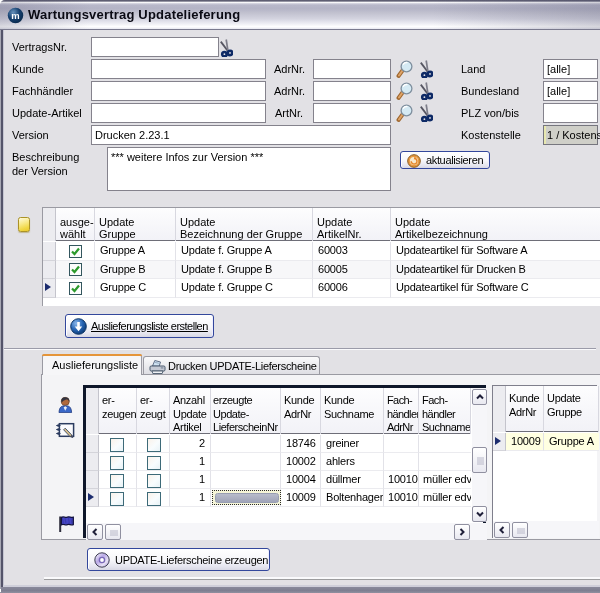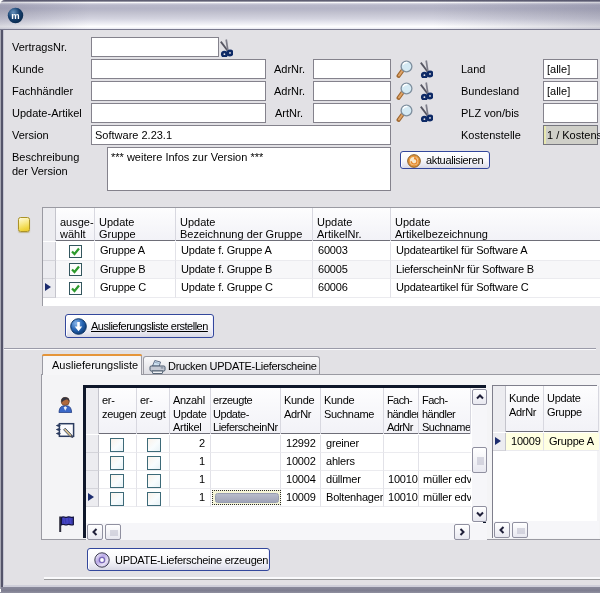--- a/index.html
+++ b/index.html
@@ -83,20 +83,21 @@
       <defs>
           <radialGradient id="tg" cx="35%" cy="30%" r="80%">
         <stop offset="0%" stop-color="#6792bc"></stop>
             <stop offset="50%" stop-color="#16406f"></stop>
             <stop offset="100%" stop-color="#082647"></stop>
       </radialGradient>
         </defs>
       <circle cx="9" cy="9" r="8.2" fill="url(#tg)"></circle>
       <text x="9" y="12.5" font-size="10" font-weight="bold" fill="#fff" text-anchor="middle" font-family="Liberation Sans">m</text>
     </svg>
+    <div id="ttext" class="abs">Wartungsvertrag Updatelieferung</div>
   </div>
   <div id="content" class="abs"></div>
 
   <div class="lbl" style="left:12px;top:40px;">VertragsNr.</div>
   <div class="lbl" style="left:12px;top:62px;">Kunde</div>
   <div class="lbl" style="left:12px;top:84px;">Fachhändler</div>
   <div class="lbl" style="left:12px;top:106px;">Update-Artikel</div>
   <div class="lbl" style="left:12px;top:128px;">Version</div>
   <div class="lbl" style="left:12px;top:150px;">Beschreibung<br>der Version</div>
   <div class="lbl" style="left:274px;top:62px;">AdrNr.</div>
@@ -105,21 +106,21 @@
   <div class="lbl" style="left:461px;top:62px;">Land</div>
   <div class="lbl" style="left:461px;top:84px;">Bundesland</div>
   <div class="lbl" style="left:461px;top:106px;">PLZ von/bis</div>
   <div class="lbl" style="left:461px;top:128px;">Kostenstelle</div>
 
   <div class="inp" style="left:91px;top:37px;width:128px;"></div>
   <div class="inp" style="left:91px;top:59px;width:175px;"></div>
   <div class="inp" style="left:91px;top:81px;width:175px;"></div>
   <div class="inp" style="left:91px;top:103px;width:175px;"></div>
   <div class="inp" style="left:91px;top:125px;width:300px;">
-      <span>Software 2.23.1</span>
+      <span>Drucken 2.23.1</span>
     </div>
   <div class="inp" style="left:107px;top:147px;width:284px;height:44px;">
       <span>*** weitere Infos zur Version ***</span>
     </div>
   <div class="inp" style="left:313px;top:59px;width:78px;"></div>
   <div class="inp" style="left:313px;top:81px;width:78px;"></div>
   <div class="inp" style="left:313px;top:103px;width:78px;"></div>
   <div class="inp" style="left:543px;top:59px;width:55px;">
       <span>[alle]</span>
     </div>
@@ -204,21 +205,21 @@
       <div class="dcell" style="left: 270px; top: 34px; width: 78px; height: 18.7px; background: rgb(255, 255, 255);">60003</div>
       <div class="dcell" style="left: 348px; top: 34px; width: 210px; height: 18.7px; border-right: none; background: rgb(255, 255, 255);">Updateartikel für Software A</div>
       <div class="dsel" style="left: 0px; top: 52.7px; width: 13px; height: 18.7px;"></div>
       <div class="dcell" style="left: 13px; top: 52.7px; width: 39px; height: 18.7px; background: rgb(247, 247, 249);"></div>
       <div class="cb" style="left: 26px; top: 55.2px;"><svg width="11" height="11" viewBox="0 0 11 11">
           <path d="M2 5.5 L4.5 8 L9 2.5" fill="none" stroke="#2c9a2c" stroke-width="2.2"></path>
         </svg></div>
       <div class="dcell" style="left: 52px; top: 52.7px; width: 81px; height: 18.7px; background: rgb(247, 247, 249);">Gruppe B</div>
       <div class="dcell" style="left: 133px; top: 52.7px; width: 137px; height: 18.7px; background: rgb(247, 247, 249);">Update f. Gruppe B</div>
       <div class="dcell" style="left: 270px; top: 52.7px; width: 78px; height: 18.7px; background: rgb(247, 247, 249);">60005</div>
-      <div class="dcell" style="left: 348px; top: 52.7px; width: 210px; height: 18.7px; border-right: none; background: rgb(247, 247, 249);">LieferscheinNr für Software B</div>
+      <div class="dcell" style="left: 348px; top: 52.7px; width: 210px; height: 18.7px; border-right: none; background: rgb(247, 247, 249);">Updateartikel für Drucken B</div>
       <div class="dsel" style="left: 0px; top: 71.4px; width: 13px; height: 18.7px;"></div>
       <div class="dcell" style="left: 13px; top: 71.4px; width: 39px; height: 18.7px; background: rgb(255, 255, 255);"></div>
       <div class="cb" style="left: 26px; top: 73.9px;"><svg width="11" height="11" viewBox="0 0 11 11">
           <path d="M2 5.5 L4.5 8 L9 2.5" fill="none" stroke="#2c9a2c" stroke-width="2.2"></path>
         </svg></div>
       <div class="dcell" style="left: 52px; top: 71.4px; width: 81px; height: 18.7px; background: rgb(255, 255, 255);">Gruppe C</div>
       <div class="dcell" style="left: 133px; top: 71.4px; width: 137px; height: 18.7px; background: rgb(255, 255, 255);">Update f. Gruppe C</div>
       <div class="dcell" style="left: 270px; top: 71.4px; width: 78px; height: 18.7px; background: rgb(255, 255, 255);">60006</div>
       <div class="dcell" style="left: 348px; top: 71.4px; width: 210px; height: 18.7px; border-right: none; background: rgb(255, 255, 255);">Updateartikel für Software C</div>
       <div class="rowarrow" style="left: 2px; top: 75.4px;"></div>
@@ -287,21 +288,21 @@
       <div class="hcell h3" style="left: 235px; top: 0px; width: 63px; height: 46px;">Kunde<br>Suchname</div>
       <div class="hcell h3" style="left: 298px; top: 0px; width: 35px; height: 46px; letter-spacing: -0.6px;">Fach-<br>händler<br>AdrNr</div>
       <div class="hcell h3" style="left: 333px; top: 0px; width: 52px; height: 46px; letter-spacing: -0.5px;">Fach-<br>händler<br>Suchname</div>
       <div class="dsel" style="left: 0px; top: 47px; width: 13px; height: 18px;"></div>
       <div class="dcell" style="left: 13px; top: 47px; width: 38px; height: 18px;"></div>
       <div class="cb grad" style="left: 24px; top: 49.5px;"></div>
       <div class="dcell" style="left: 51px; top: 47px; width: 33px; height: 18px;"></div>
       <div class="cb grad" style="left: 61px; top: 49.5px;"></div>
       <div class="dcell num" style="left: 84px; top: 47px; width: 41px; height: 18px;">2</div>
       <div class="dcell" style="left: 125px; top: 47px; width: 70px; height: 18px;"></div>
-      <div class="dcell" style="left: 195px; top: 47px; width: 40px; height: 18px;">12992</div>
+      <div class="dcell" style="left: 195px; top: 47px; width: 40px; height: 18px;">18746</div>
       <div class="dcell" style="left: 235px; top: 47px; width: 63px; height: 18px;">greiner</div>
       <div class="dcell" style="left: 298px; top: 47px; width: 35px; height: 18px; padding-left: 4px;"></div>
       <div class="dcell" style="left: 333px; top: 47px; width: 52px; height: 18px; border-right: none; padding-left: 4px;"></div>
       <div class="dsel" style="left: 0px; top: 65px; width: 13px; height: 18px;"></div>
       <div class="dcell" style="left: 13px; top: 65px; width: 38px; height: 18px;"></div>
       <div class="cb grad" style="left: 24px; top: 67.5px;"></div>
       <div class="dcell" style="left: 51px; top: 65px; width: 33px; height: 18px;"></div>
       <div class="cb grad" style="left: 61px; top: 67.5px;"></div>
       <div class="dcell num" style="left: 84px; top: 65px; width: 41px; height: 18px;">1</div>
       <div class="dcell" style="left: 125px; top: 65px; width: 70px; height: 18px;"></div>

